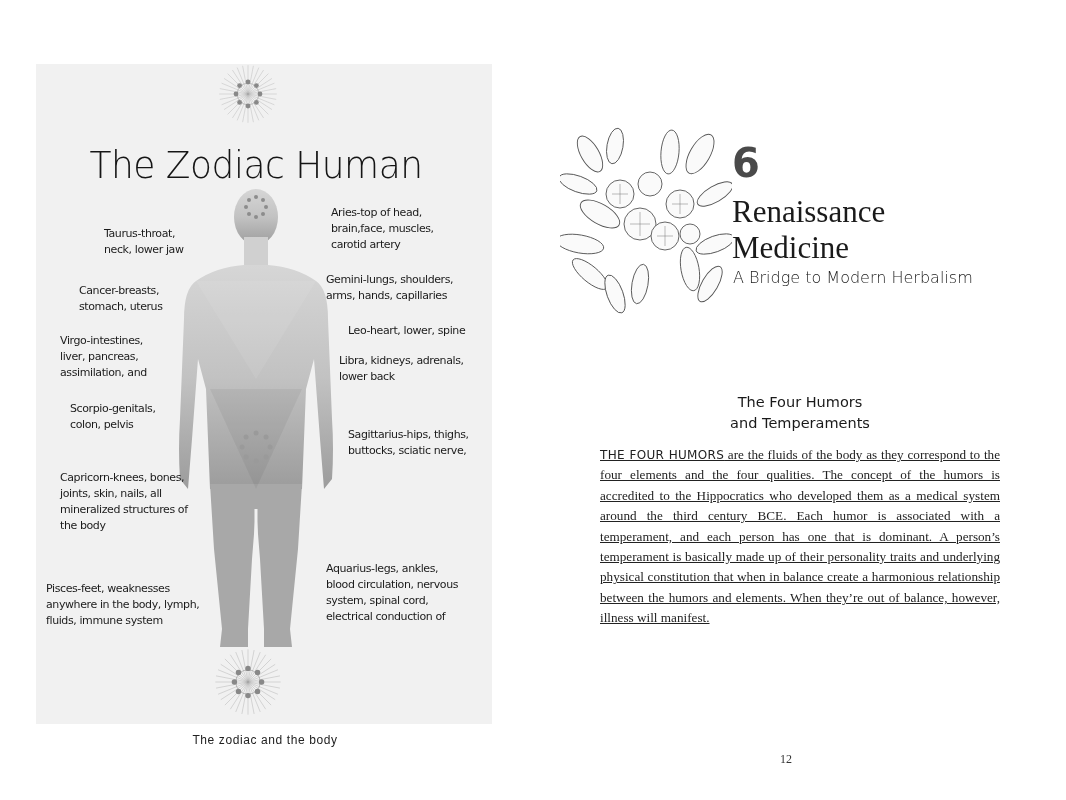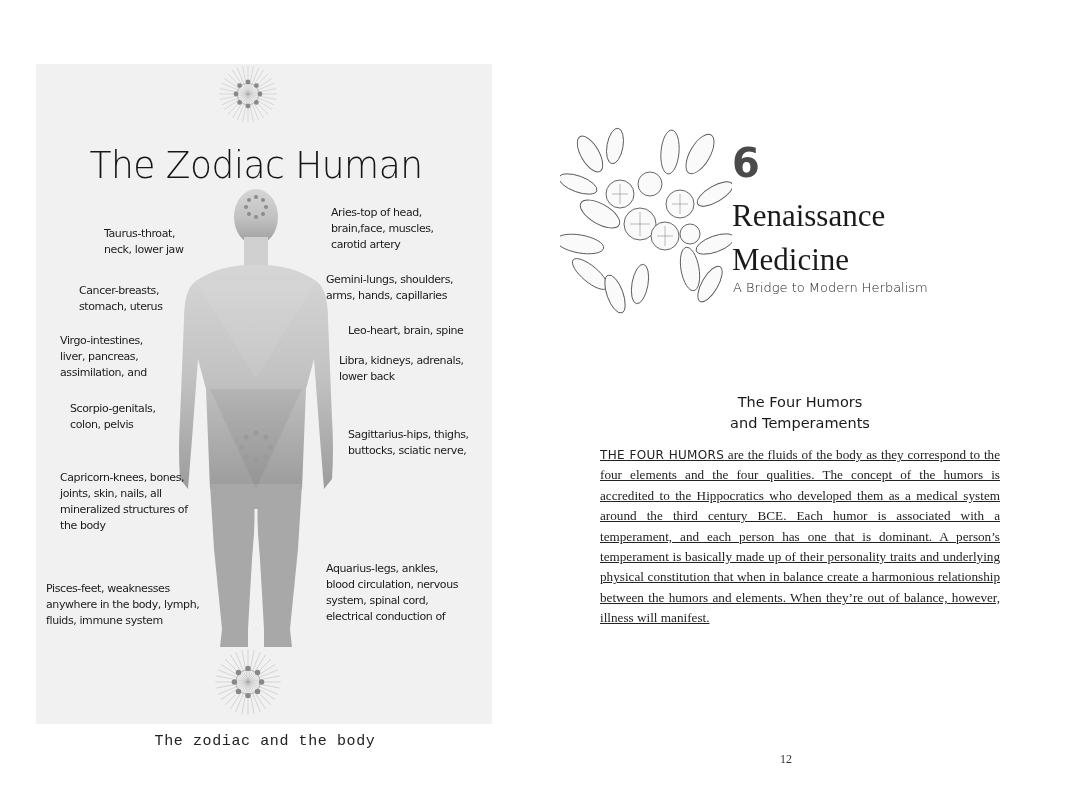--- a/index.html
+++ b/index.html
@@ -23,36 +23,36 @@
     font-family: "DejaVu Sans", sans-serif; font-weight: 300; font-size: 36px; letter-spacing: -0.5px;
     color: #151515; transform: scaleY(1.05);
   }
   .body-figure { position: absolute; left: 120px; top: 125px; width: 200px; height: 460px; }
   .zlabel {
     position: absolute; font-family: "DejaVu Sans", sans-serif; font-size: 11px; line-height: 16px;
     color: #1b1b1b; white-space: pre; letter-spacing: -0.4px;
   }
   .caption {
     position: absolute; left: 36px; width: 458px; top: 733px; text-align: center;
-    font-family: Liberation Mono, monospace; font-size: 15px; letter-spacing: 0.6px; color: #222;
+    font-family: Liberation Sans, sans-serif; font-size: 12px; letter-spacing: 0.6px; color: #222;
   }
 
   
   .botanical { position: absolute; left: 560px; top: 124px; width: 172px; height: 196px; }
   .chapter-num {
     position: absolute; left: 732px; top: 140px; font-family: "DejaVu Sans", sans-serif;
     font-weight: bold; font-size: 40px; color: #4a4a4a;
   }
   .chapter-title {
     position: absolute; left: 732px; top: 194px; font-family: "Liberation Serif", serif;
-    font-size: 31px; line-height: 44px; color: #1a1a1a; white-space: pre;
+    font-size: 31px; line-height: 36px; color: #1a1a1a; white-space: pre;
   }
   .chapter-subtitle {
-    position: absolute; left: 733px; top: 280px; font-family: "DejaVu Sans", sans-serif;
-    font-size: 13px; color: #222; font-weight: 300;
+    position: absolute; left: 733px; top: 268px; font-family: "DejaVu Sans", sans-serif;
+    font-size: 16px; color: #222; font-weight: 300;
   }
   .section-head {
     position: absolute; left: 600px; width: 400px; top: 392px; text-align: center;
     font-family: "DejaVu Sans", sans-serif; font-size: 14.5px; line-height: 21px; color: #1a1a1a;
   }
   .body-text {
     position: absolute; left: 600px; width: 400px; top: 445px;
     font-family: "Liberation Serif", serif; font-size: 13.2px; line-height: 20.4px;
     text-align: justify; color: #222; hyphens: manual; text-decoration: underline;
   }
@@ -150,21 +150,21 @@
 
     <div class="zlabel" style="left:68px; top:162px;">Taurus-throat,
 neck, lower jaw</div>
     <div class="zlabel" style="left:295px; top:141px;">Aries-top of head,
 brain,face, muscles,
 carotid artery</div>
     <div class="zlabel" style="left:290px; top:208px;">Gemini-lungs, shoulders,
 arms, hands, capillaries</div>
     <div class="zlabel" style="left:43px; top:219px;">Cancer-breasts,
 stomach, uterus</div>
-    <div class="zlabel" style="left:312px; top:259px;">Leo-heart, brain, spine</div>
+    <div class="zlabel" style="left:312px; top:259px;">Leo-heart, lower, spine</div>
     <div class="zlabel" style="left:24px; top:269px;">Virgo-intestines,
 liver, pancreas,
 assimilation, and</div>
     <div class="zlabel" style="left:303px; top:289px;">Libra, kidneys, adrenals,
 lower back</div>
     <div class="zlabel" style="left:34px; top:337px;">Scorpio-genitals,
 colon, pelvis</div>
     <div class="zlabel" style="left:312px; top:363px;">Sagittarius-hips, thighs,
 buttocks, sciatic nerve,</div>
     <div class="zlabel" style="left:24px; top:406px;">Capricorn-knees, bones,

